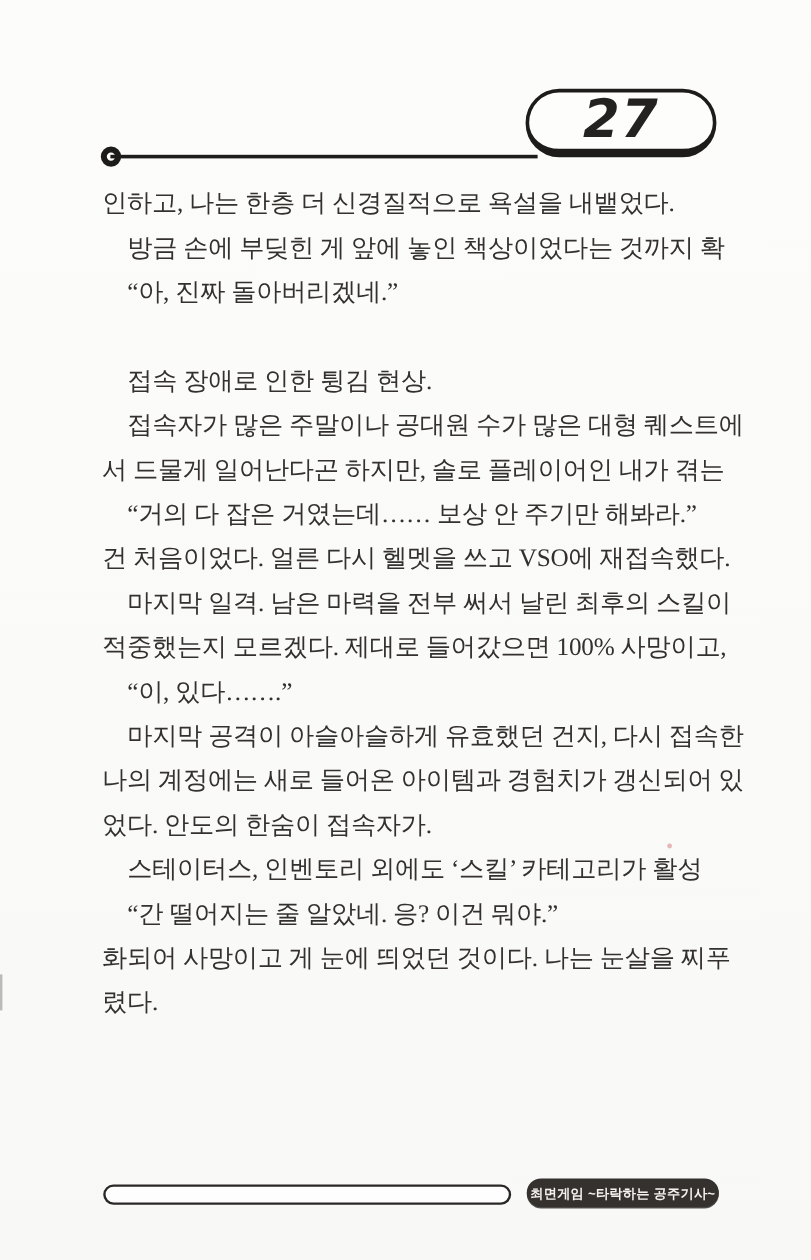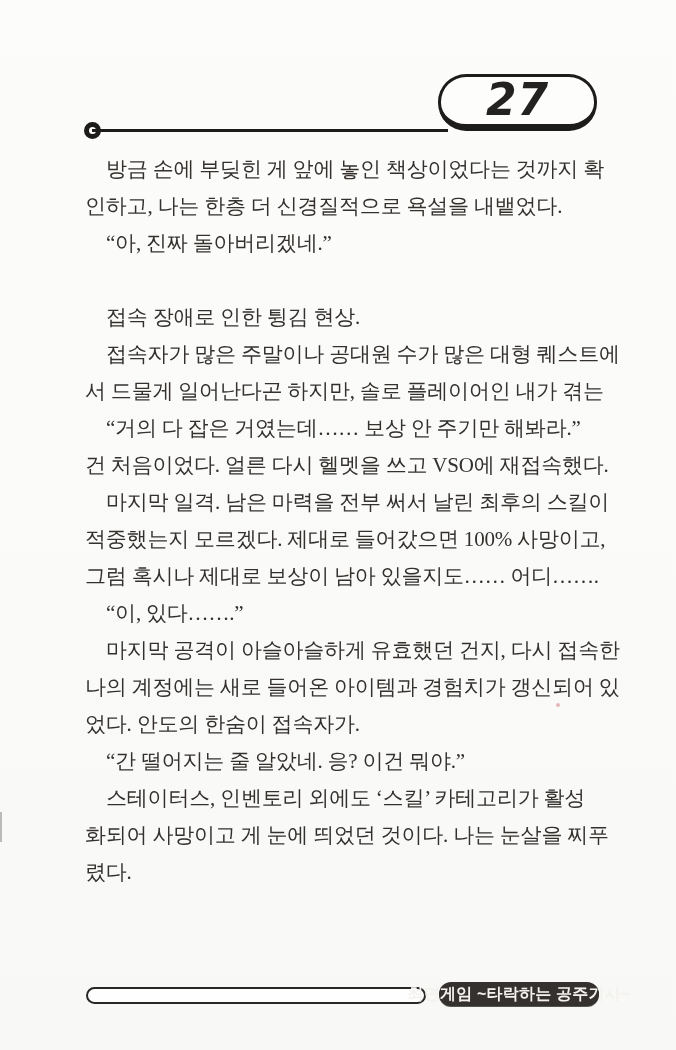--- a/index.html
+++ b/index.html
@@ -97,21 +97,21 @@
     background: #35312e;
     border-radius: 12px;
     display: flex;
     align-items: center;
     justify-content: center;
     box-shadow: 0 1px 0 #555;
   }
   .footer-pill span {
     font-family: "Liberation Sans", "DejaVu Sans", sans-serif;
     font-weight: bold;
-    font-size: 16px;
+    font-size: 11px;
     letter-spacing: 0.2px;
     color: #f4f2ef;
     white-space: nowrap;
   }
 
   
   .scan-artifact {
     position: absolute;
     left: 0;
     top: 812px;
@@ -136,38 +136,37 @@
 
 <div class="page">
 
   <div class="header-ring"></div>
   <div class="header-rule"></div>
   <div class="page-badge">
     <span>27</span>
   </div>
 
   <div class="text">
+      <div class="line">인하고, 나는 한층 더 신경질적으로 욕설을 내뱉었다.</div>
       <div class="line indent">방금 손에 부딪힌 게 앞에 놓인 책상이었다는 것까지 확</div>
-      <div class="line">인하고, 나는 한층 더 신경질적으로 욕설을 내뱉었다.</div>
       <div class="line indent">“아, 진짜 돌아버리겠네.”</div>
       <div class="line spacer"></div>
       <div class="line indent">접속 장애로 인한 튕김 현상.</div>
       <div class="line indent">접속자가 많은 주말이나 공대원 수가 많은 대형 퀘스트에</div>
       <div class="line">서 드물게 일어난다곤 하지만, 솔로 플레이어인 내가 겪는</div>
       <div class="line indent">“거의 다 잡은 거였는데…… 보상 안 주기만 해봐라.”</div>
       <div class="line">건 처음이었다. 얼른 다시 헬멧을 쓰고 VSO에 재접속했다.</div>
       <div class="line indent">마지막 일격. 남은 마력을 전부 써서 날린 최후의 스킬이</div>
       <div class="line">적중했는지 모르겠다. 제대로 들어갔으면 100% 사망이고,</div>
-      <div class="line">그럼 혹시나 제대로 보상이 남아 있을지도…… 어디…….</div>
       <div class="line indent">“이, 있다…….”</div>
       <div class="line indent">마지막 공격이 아슬아슬하게 유효했던 건지, 다시 접속한</div>
       <div class="line">나의 계정에는 새로 들어온 아이템과 경험치가 갱신되어 있</div>
       <div class="line">었다. 안도의 한숨이 접속자가.</div>
+      <div class="line indent">스테이터스, 인벤토리 외에도  ‘스킬’  카테고리가 활성</div>
       <div class="line indent">“간 떨어지는 줄 알았네. 응? 이건 뭐야.”</div>
-      <div class="line indent">스테이터스, 인벤토리 외에도  ‘스킬’  카테고리가 활성</div>
       <div class="line">화되어 사망이고 게 눈에 띄었던 것이다. 나는 눈살을 찌푸</div>
       <div class="line">렸다.</div>
     </div>
 
   <div class="footer-box"></div>
   <div class="footer-pill">
     <span>최면게임 ~타락하는 공주기사~</span>
   </div>
 
   <div class="scan-artifact"></div>

